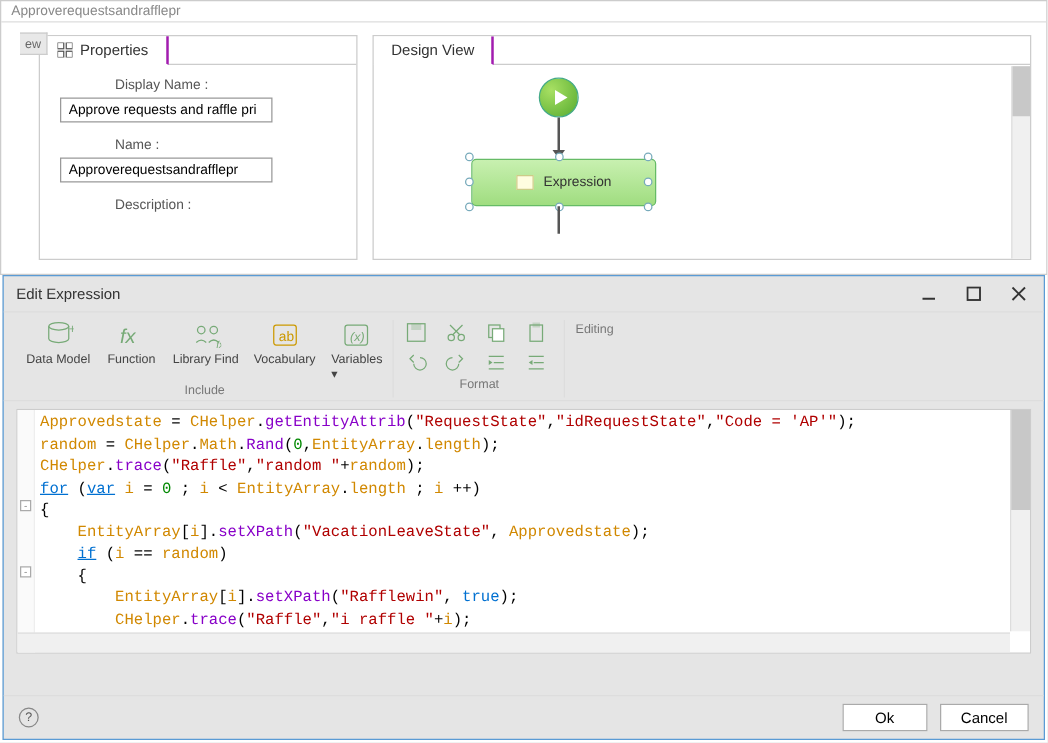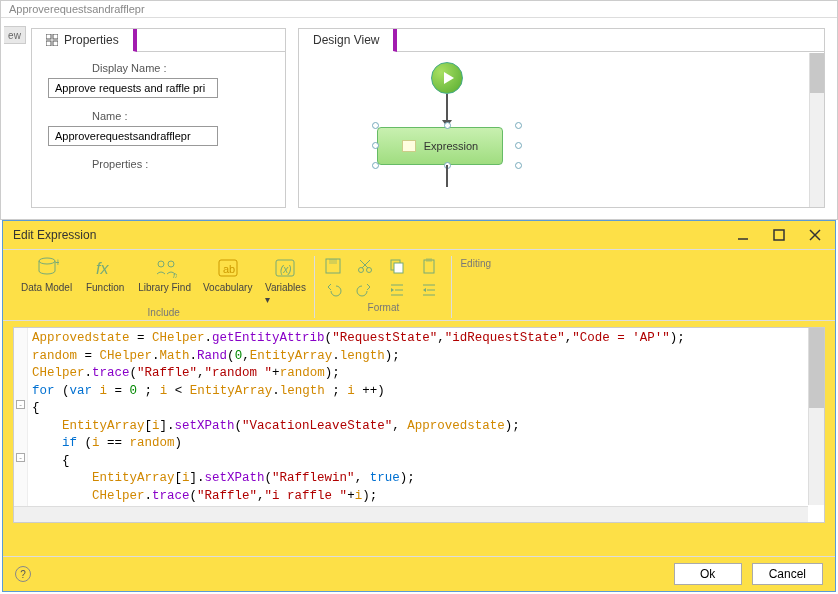--- a/index.html
+++ b/index.html
@@ -1,69 +1,69 @@
 <!DOCTYPE html>
 <html><head>
 <meta charset="utf-8">
 <style>
 * { box-sizing: border-box; margin: 0; padding: 0; }
 body { font-family: "Segoe UI", Tahoma, sans-serif; font-size: 12px; color: #333; background: #fff; width: 838px; height: 594px; overflow: hidden; position: relative; }
 
 
 .top { border: 1px solid #ccc; height: 220px; background: #fff; }
 .top-header { padding: 2px 8px; font-size: 11px; color: #888; border-bottom: 1px solid #ddd; display: flex; justify-content: space-between; }
-.top-tab-left { position: absolute; left: 4px; top: 26px; background: #e8e8e8; border: 1px solid #ccc; border-left: none; width: 22px; height: 18px; font-size: 10px; display: flex; align-items: center; justify-content: center; color: #666; }
+.top-tab-left { position: absolute; left: 16px; top: 26px; background: #e8e8e8; border: 1px solid #ccc; border-left: none; width: 22px; height: 18px; font-size: 10px; display: flex; align-items: center; justify-content: center; color: #666; }
 .top-body { display: flex; padding: 10px 0 0 30px; gap: 12px; }
 
 .panel { border: 1px solid #ccc; background: #fff; }
 .panel-left { width: 255px; height: 180px; }
 .panel-right { flex: 1; height: 180px; margin-right: 12px; position: relative; overflow: hidden; }
 .tab-header { border-bottom: 1px solid #ccc; display: flex; }
-.tab { padding: 4px 14px; font-size: 12px; background: #f0f0f0; border-right: 4px solid #a21caf; display: flex; align-items: center; gap: 6px; }
+.tab { padding: 4px 14px; font-size: 12px; background: #f0f0f0; border-right: 2px solid #a21caf; display: flex; align-items: center; gap: 6px; }
 .tab.active { background: #fff; border-bottom: 1px solid #fff; margin-bottom: -1px; }
 .tab-icon { width: 12px; height: 12px; display: inline-block; }
 
 .props-body { padding: 10px 16px; font-size: 11px; }
 .props-body .lbl { color: #555; margin-bottom: 4px; padding-left: 44px; }
 .props-body input { width: 170px; border: 1px solid #999; padding: 3px 6px; font-size: 11px; margin-bottom: 12px; }
 
 .canvas { position: relative; height: 150px; }
 .play-node { position: absolute; left: 132px; top: 10px; width: 32px; height: 32px; border-radius: 50%; background: radial-gradient(circle at 30% 30%, #a8e063, #56ab2f); display: flex; align-items: center; justify-content: center; border: 1px solid #4a8; }
 .play-tri { width: 0; height: 0; border-left: 10px solid #fff; border-top: 6px solid transparent; border-bottom: 6px solid transparent; margin-left: 3px; }
 .arrow-line { position: absolute; left: 147px; top: 42px; width: 2px; height: 30px; background: #555; }
 .arrow-head { position: absolute; left: 143px; top: 68px; width: 0; height: 0; border-left: 5px solid transparent; border-right: 5px solid transparent; border-top: 7px solid #555; }
-.expr-box { position: absolute; left: 78px; top: 75px; width: 126px; height: 38px; background: linear-gradient(#c8f0b0, #a0dd80); border: 1px solid #6b6; border-radius: 4px; display: flex; align-items: center; justify-content: center; gap: 8px; font-size: 11px; }
+.expr-box { position: absolute; left: 78px; top: 75px; width: 148px; height: 38px; background: linear-gradient(#c8f0b0, #a0dd80); border: 1px solid #6b6; border-radius: 4px; display: flex; align-items: center; justify-content: center; gap: 8px; font-size: 11px; }
 .expr-icon { width: 14px; height: 12px; background: #fffde0; border: 1px solid #cc8; }
 .handle { position: absolute; width: 7px; height: 7px; background: #fff; border: 1px solid #7ab; border-radius: 50%; }
 .arrow-down2 { position: absolute; left: 147px; top: 113px; width: 2px; height: 22px; background: #555; }
 
 .vscroll { position: absolute; right: 0; top: 24px; bottom: 0; width: 15px; background: #f0f0f0; border-left: 1px solid #ddd; }
 .vscroll-thumb { width: 100%; height: 40px; background: #c8c8c8; }
 
 
-.dialog { position: absolute; left: 2px; top: 220px; right: 2px; height: 372px; background: #fde047; border: 1px solid #5a9bd5; }
+.dialog { position: absolute; left: 2px; top: 220px; right: 2px; height: 372px; background: #e5e5e5; border: 1px solid #5a9bd5; }
 .dlg-title { display: flex; justify-content: space-between; align-items: center; padding: 6px 10px; font-size: 12px; }
 .dlg-title .wbtns { display: flex; gap: 16px; }
 .wbtn { width: 20px; height: 16px; display: flex; align-items: center; justify-content: center; cursor: pointer; }
 .ribbon { border-top: 1px solid #ddd; border-bottom: 1px solid #ddd; padding: 6px 10px 2px 10px; display: flex; gap: 0; }
 .rgroup { display: flex; flex-direction: column; align-items: center; padding: 0 8px; border-right: 1px solid #ddd; }
 .rgroup:last-child { border-right: none; }
 .rgroup-items { display: flex; gap: 12px; align-items: flex-start; }
 .rbtn { display: flex; flex-direction: column; align-items: center; gap: 2px; min-width: 42px; cursor: pointer; }
 .rbtn .ricon { width: 24px; height: 24px; display: flex; align-items: center; justify-content: center; }
 .rbtn .rlabel { font-size: 10px; color: #444; text-align: left; line-height: 1.15; }
 .rgroup-title { font-size: 10px; color: #777; margin-top: 2px; }
 .small-icons { display: grid; grid-template-columns: repeat(4, 24px); gap: 4px 8px; }
 .sicon { width: 20px; height: 20px; display: flex; align-items: center; justify-content: center; cursor: pointer; }
 
 .code-area { border: 1px solid #ccc; margin: 6px 10px; height: 196px; overflow: hidden; position: relative; background: #fff; }
 .code { font-family: Consolas, "Courier New", monospace; font-size: 12.5px; line-height: 1.4; white-space: pre; padding: 2px 4px 2px 18px; color: #000; }
 .gutter { position: absolute; left: 0; top: 0; bottom: 0; width: 14px; background: #fafafa; border-right: 1px solid #eee; font-size: 10px; color: #888; }
 .fold { position: absolute; left: 2px; width: 9px; height: 9px; border: 1px solid #aaa; background: #fff; font-size: 8px; line-height: 7px; text-align: center; cursor: pointer; }
-.code .kw { color: #0070d1; }
+.code .kw { color: #0070d1; text-decoration: underline; }
 .code .ident { color: #d18800; }
 .code .fn { color: #8800c8; }
 .code .str { color: #b00000; }
 .code .num { color: #008800; }
 .code .bool { color: #0070d1; }
 .code .norm { color: #000; }
 .code-vscroll { position: absolute; right: 0; top: 0; bottom: 17px; width: 16px; background: #f0f0f0; border-left: 1px solid #ddd; }
 .code-vscroll .thumb { width: 100%; height: 80px; background: #c8c8c8; }
 .code-hscroll { position: absolute; left: 0; right: 16px; bottom: 0; height: 16px; background: #f0f0f0; border-top: 1px solid #ddd; }
 
@@ -95,21 +95,21 @@
               </svg>
           </span>
           <span>Properties</span>
         </div>
       </div>
       <div class="props-body">
         <div class="lbl">Display Name :</div>
         <input type="text" value="Approve requests and raffle pri" style="">
         <div class="lbl">Name :</div>
         <input type="text" value="Approverequestsandrafflepr" style="">
-        <div class="lbl">Properties :</div>
+        <div class="lbl">Description :</div>
       </div>
     </div>
     <div class="panel panel-right">
       <div class="tab-header">
         <div class="tab active">
           <span>Design View</span>
         </div>
       </div>
       <div class="canvas">
         <div class="play-node">

